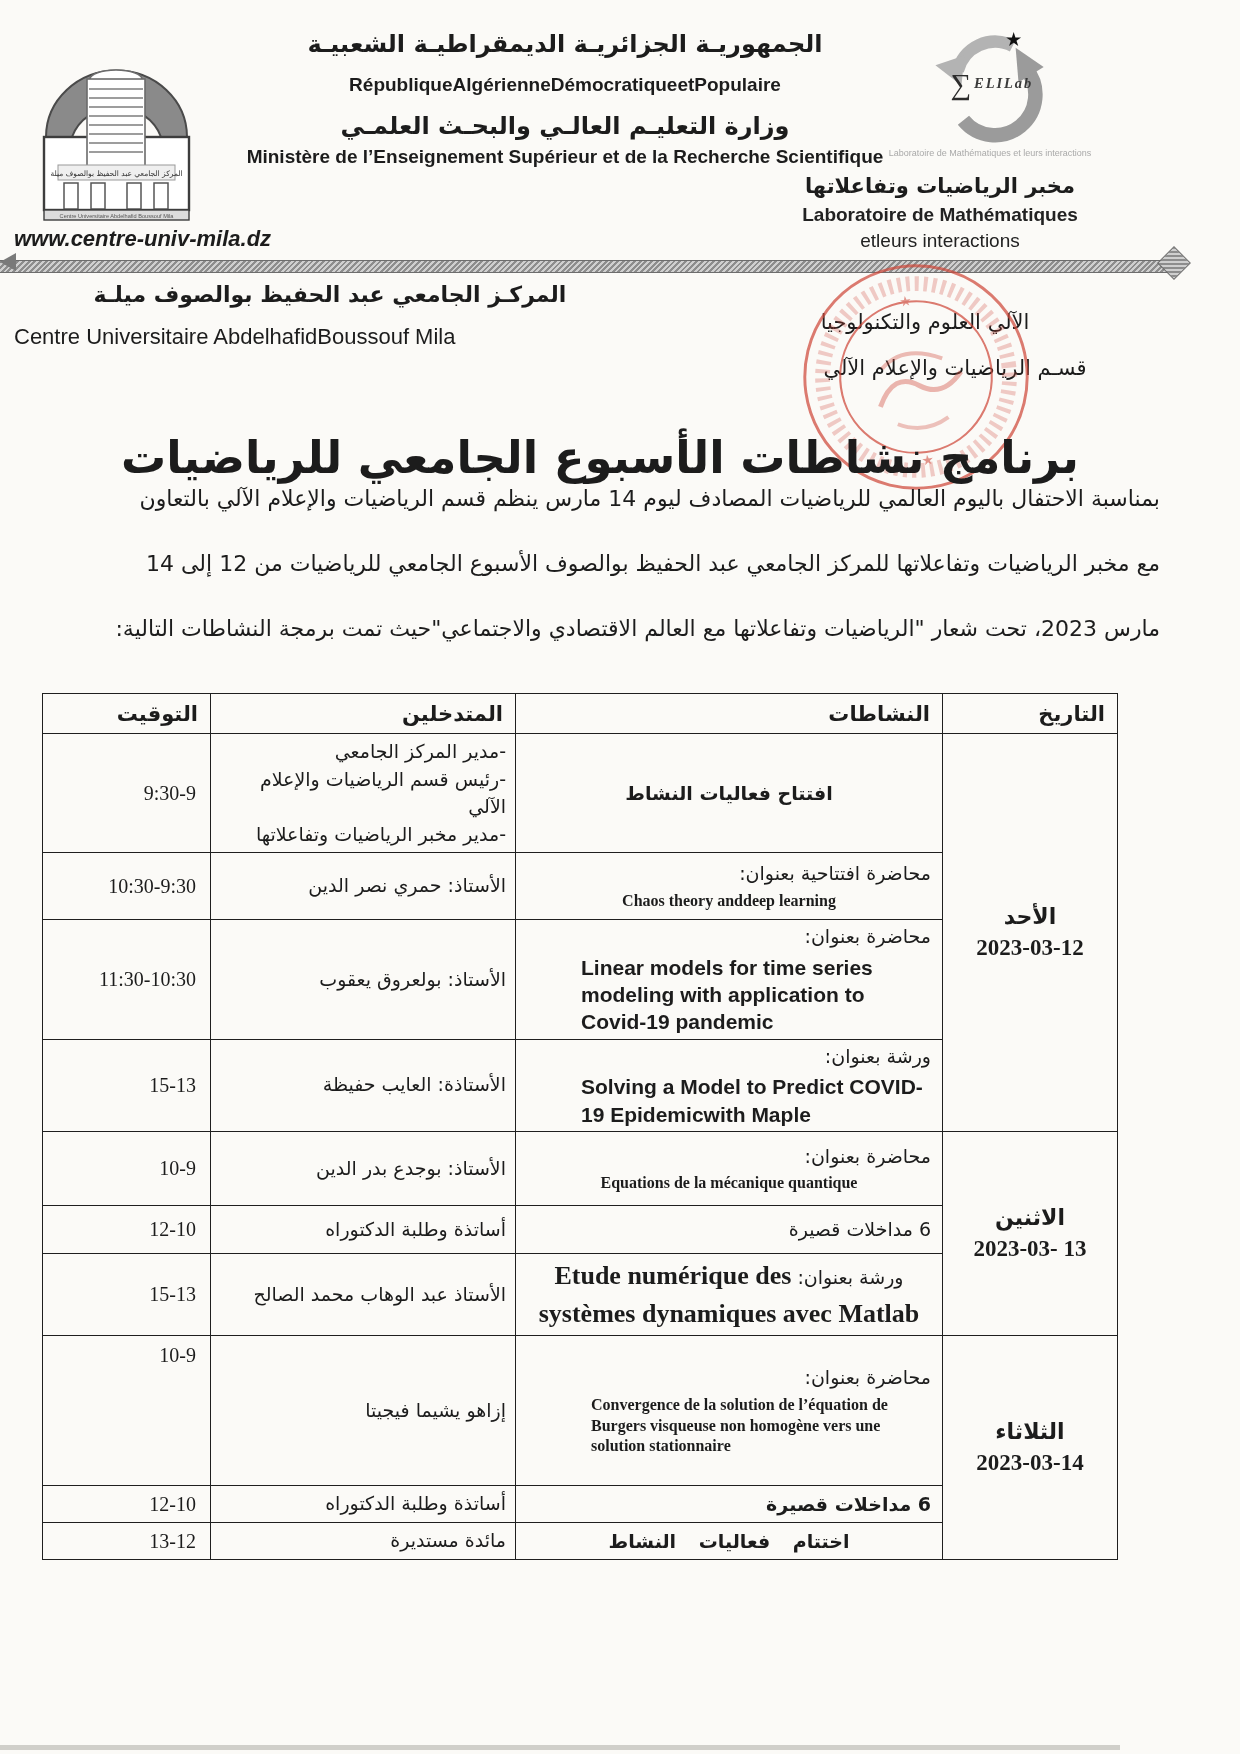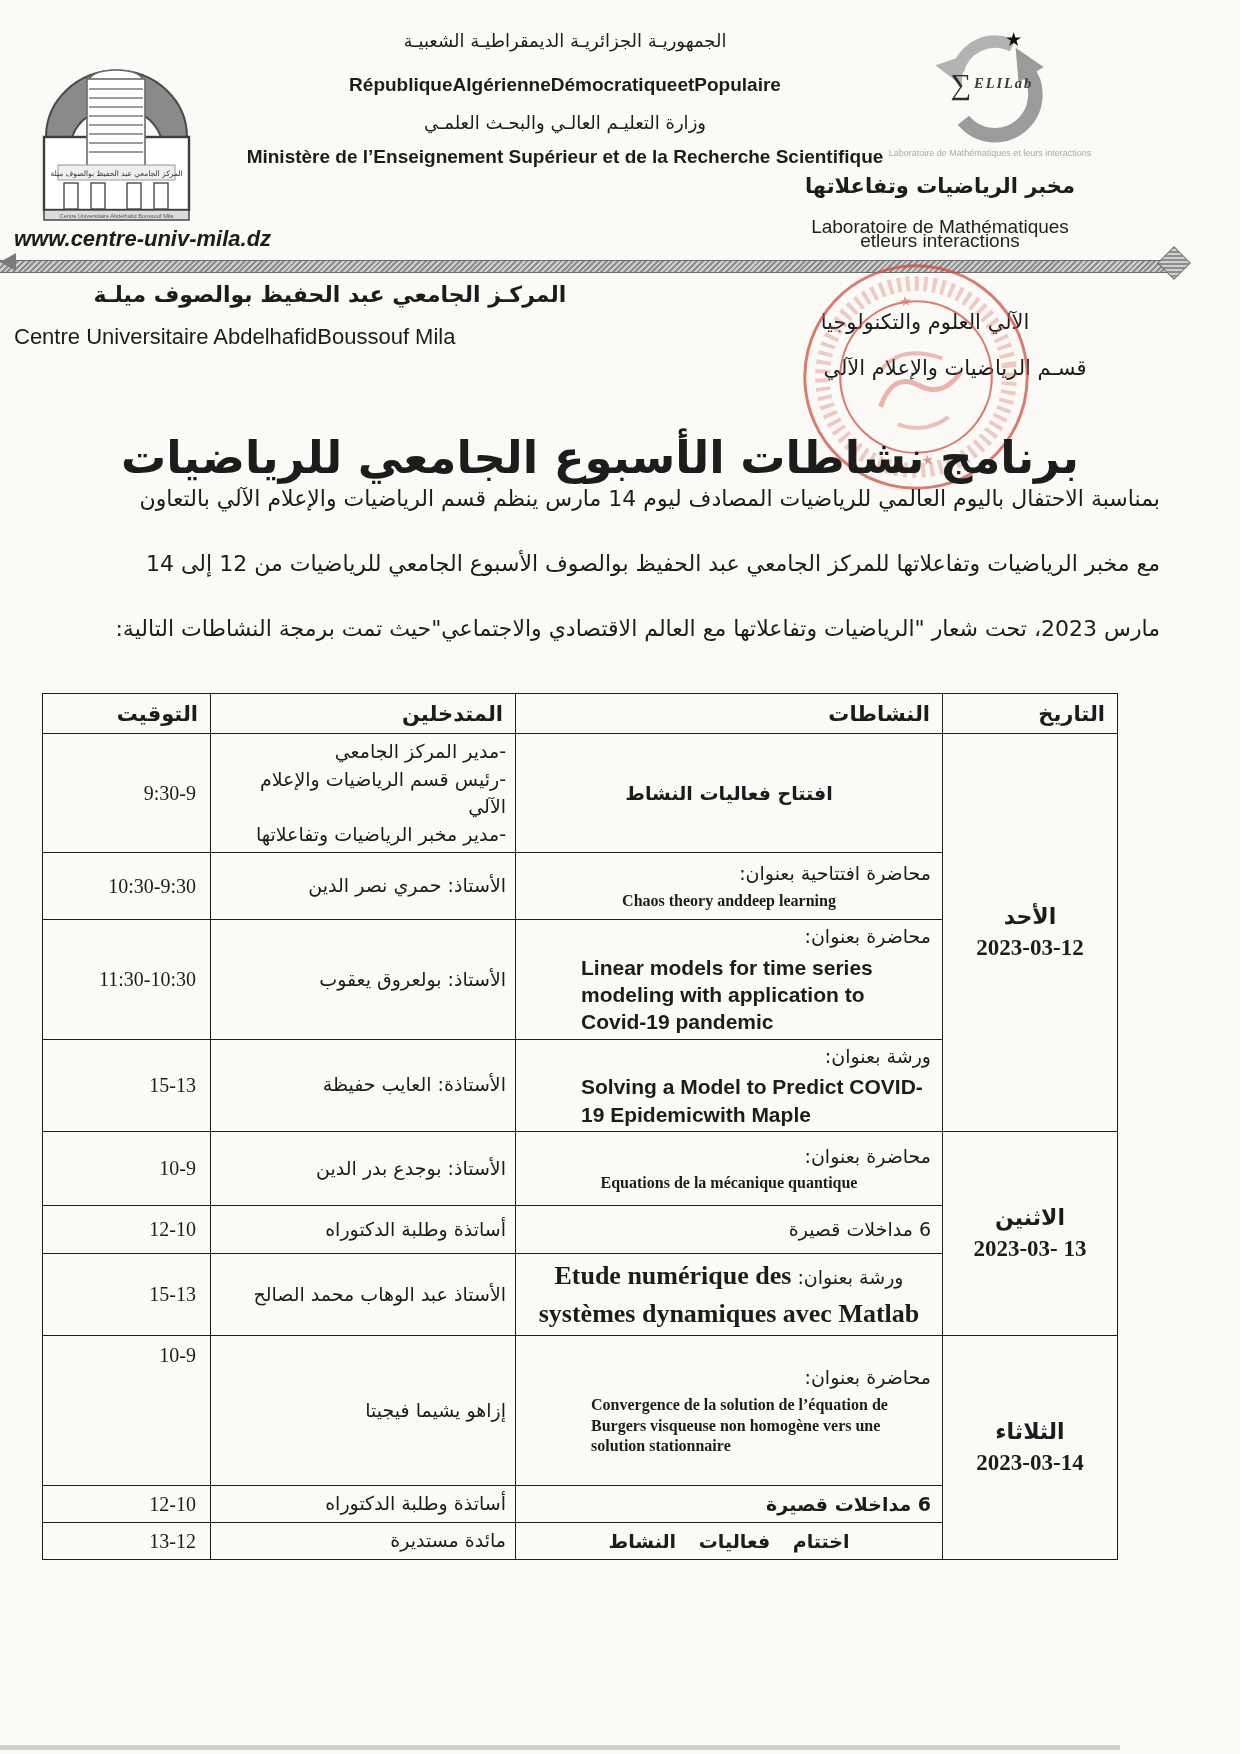--- a/index.html
+++ b/index.html
@@ -2,21 +2,21 @@
 <html lang="ar"><head>
 <meta charset="utf-8">
 <style>
   html,body{margin:0;padding:0;}
   body{width:1240px;height:1754px;position:relative;background:#fbfaf7;
        font-family:"DejaVu Sans",sans-serif;color:#1c1c1c;overflow:hidden;}
   .abs{position:absolute;}
   .ar{direction:rtl;font-family:"DejaVu Sans",sans-serif;}
   .ctr{text-align:center;}
   
-  .hdr-ar{font-weight:normal;font-size:18px;}
+  .hdr-ar{font-weight:bold;font-size:24px;}
   .hdr-fr{font-family:"Liberation Sans",sans-serif;font-weight:bold;font-size:19px;}
   .website{font-family:"Liberation Sans",sans-serif;font-weight:bold;font-style:italic;font-size:22px;}
   .divider{top:260px;left:0;width:1168px;height:11px;
            background:repeating-linear-gradient(135deg,#8d8d8d 0 2px,#cfcfcf 2px 4px);
            border-top:1px solid #6d6d6d;border-bottom:1px solid #6d6d6d;}
   .divider-wedge{top:253px;left:0;width:0;height:0;border-top:9px solid transparent;
            border-bottom:9px solid transparent;border-right:16px solid #7a7a7a;}
   .divider-diamond{top:251px;left:1162px;width:22px;height:22px;transform:rotate(45deg);
            background:repeating-linear-gradient(135deg,#8d8d8d 0 2px,#cfcfcf 2px 4px);
            border:1px solid #6d6d6d;}
@@ -101,21 +101,21 @@
       <path d="M 98,22 A 40 40 0 0 0 41,48" fill="none" stroke="#b3b3b3" stroke-width="13"></path>
       <polygon points="18,42 48,32 45,63" fill="#b3b3b3"></polygon>
     </g>
     <text x="99" y="22" font-size="20" fill="#111" text-anchor="middle">★</text>
     <text x="34" y="72" font-size="30" font-style="italic" font-family="Liberation Serif, serif" fill="#2c2c2c">∑</text>
     <text x="58" y="66" font-size="15" font-style="italic" font-weight="bold" letter-spacing="2" font-family="Liberation Serif, serif" fill="#3a3a3a">ELILab</text>
   </svg>
 </div>
 <div class="abs ctr lab-caption" style="left:880px;top:148px;width:220px;">Laboratoire de Mathématiques et leurs interactions</div>
 <div class="abs ar ctr lab-ar" style="left:795px;top:174px;width:290px;">مخبر الرياضيات وتفاعلاتها</div>
-<div class="abs ctr lab-fr" style="left:795px;top:216px;width:290px;">Laboratoire de Mathématiques</div>
+<div class="abs ctr lab-fr" style="left:795px;top:204px;width:290px;font-weight:bold;">Laboratoire de Mathématiques</div>
 <div class="abs ctr lab-fr" style="left:795px;top:230px;width:290px;">etleurs interactions</div>
 
 <div class="abs website" style="left:14px;top:226px;">www.centre-univ-mila.dz</div>
 <div class="abs divider"></div>
 <div class="abs divider-wedge"></div>
 <div class="abs divider-diamond"></div>
 
 <div class="abs ar ctr center-ar" style="left:30px;top:282px;width:600px;">المركـز الجامعي عبد الحفيظ بوالصوف ميلـة</div>
 <div class="abs center-fr" style="left:14px;top:324px;">Centre Universitaire AbdelhafidBoussouf Mila</div>
 

